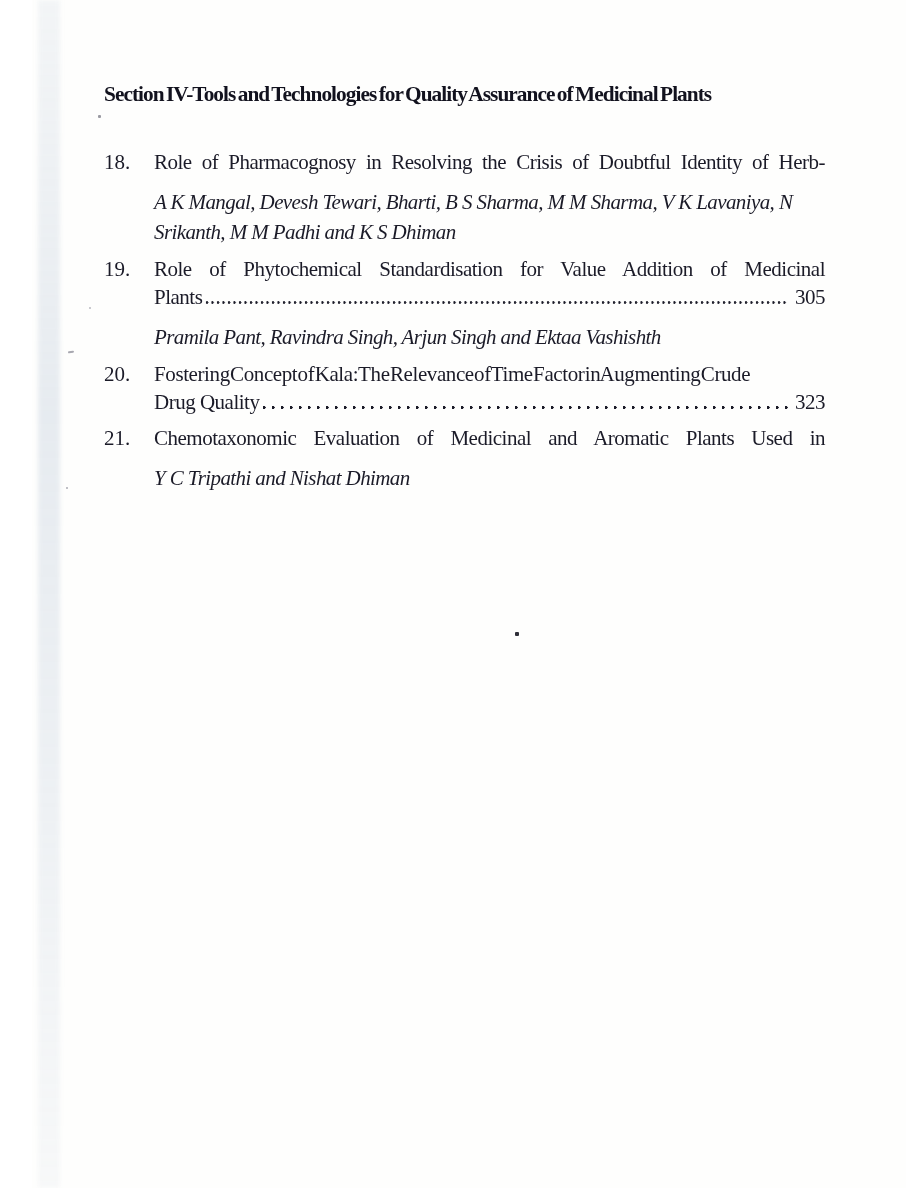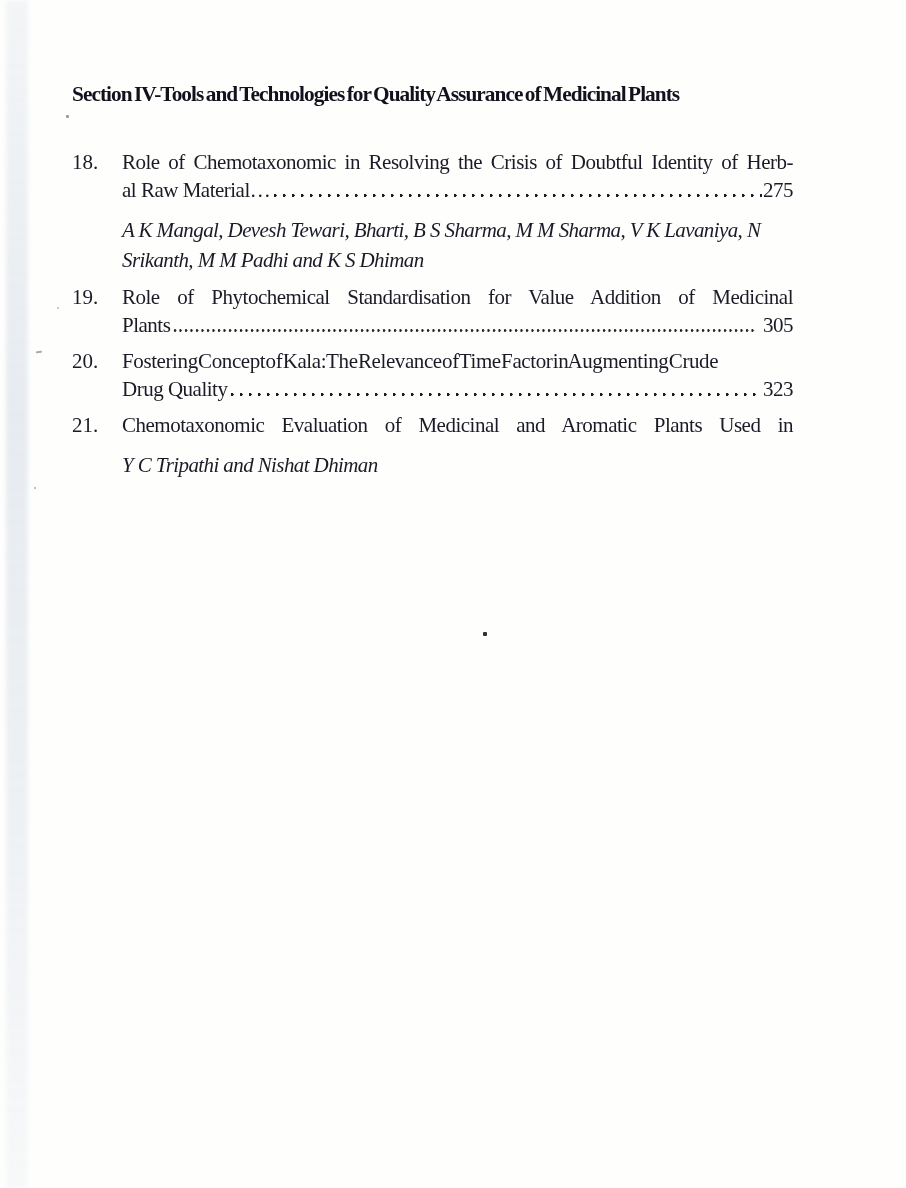--- a/index.html
+++ b/index.html
@@ -7,20 +7,21 @@
     width: 906px; height: 1188px;
     background: #ffffff;
     font-family: "Liberation Serif", serif;
     color: #1b1b28;
     position: relative;
     overflow: hidden;
   }
   .page {
     position: absolute; inset: 0;
     background: #fefefd;
+    margin-left: 32px;
   }
   
   .edge-smudge {
     position: absolute; left: 6px; top: 0;
     width: 22px; height: 1188px;
     background: linear-gradient(to bottom,
       rgba(185,198,214,0.16) 0%,
       rgba(178,193,212,0.30) 35%,
       rgba(178,193,212,0.22) 65%,
       rgba(190,200,215,0.10) 100%);
@@ -101,43 +102,39 @@
   <div class="speck" style="left:483px; top:632px; width:4px; height:4px; background:#2f2f38;"></div>
 
   <div class="content">
 
     <div class="section-title">Section IV-Tools and Technologies for Quality Assurance of Medicinal Plants</div>
 
     <div class="entry first">
       <div class="entry-row">
         <div class="num">18.</div>
         <div class="title">
-          <div class="l1 just"><span>Role of Chemotaxonomic in Resolving the Crisis of Doubtful Identity of Herb-</span><span class="it"></span><span></span></div>
-          <div class="l2">
-            <span>al Raw Material… </span>
-            <span class="leader sparse"></span>
-            <span class="pagenum gap-none">275</span>
-          </div>
+          <div class="l1 just"><span>Role of Pharmacognosy in Resolving the Crisis of Doubtful Identity of Herb-</span><span class="it"></span><span></span></div>
         </div>
       </div>
       <div class="authors">A K Mangal, Devesh Tewari, Bharti, B S Sharma, M M Sharma, V K Lavaniya, N Srikanth, M M Padhi and K S Dhiman</div>
     </div>
 
     <div class="entry">
       <div class="entry-row">
         <div class="num">19.</div>
         <div class="title">
           <div class="l1 just"><span>Role of Phytochemical Standardisation for Value Addition of Medicinal</span><span class="it"></span><span></span></div>
           <div class="l2">
             <span>Plants</span>
             <span class="leader dense"></span>
             <span class="pagenum gap-small">305</span>
           </div>
         </div>
       </div>
+      <div class="authors">Pramila Pant, Ravindra Singh, Arjun Singh and Ektaa Vashishth</div>
     </div>
 
     <div class="entry">
       <div class="entry-row">
         <div class="num">20.</div>
         <div class="title">
           <div class="l1 tight"><span>Fostering Concept of </span><span class="it">Kala</span><span>: The Relevance of Time Factor in Augmenting Crude</span></div>
           <div class="l2">
             <span>Drug Quality</span>
             <span class="leader sparse"></span>

